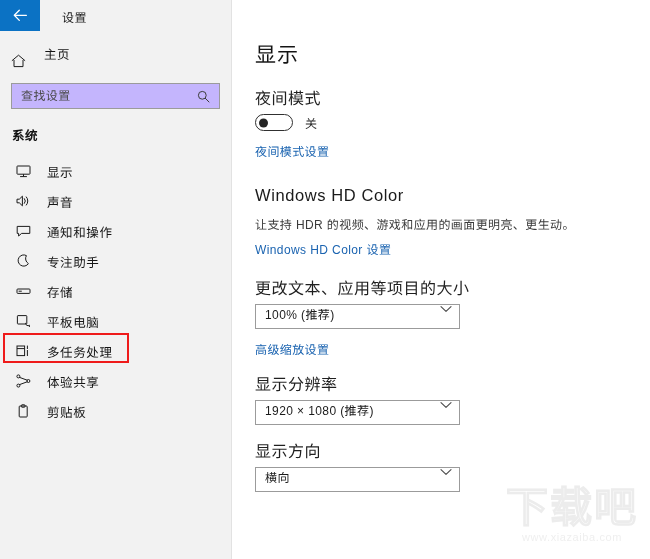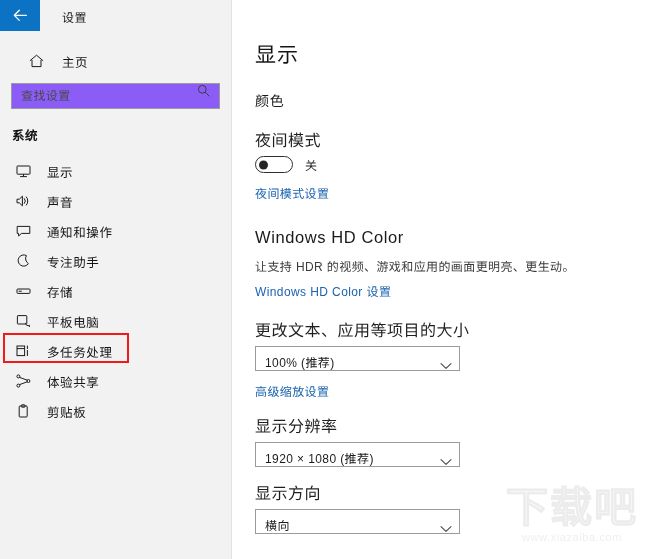--- a/index.html
+++ b/index.html
@@ -56,46 +56,45 @@
     display: flex;
     align-items: center;
     padding-left: 22px;
     font-size: 12px;
     color: #1b1b1b;
     letter-spacing: .5px;
   }
 
   .home-row {
     display: flex;
-    align-items: center;
     height: 34px;
     margin-top: 12px;
-    padding-left: 29px;
+    padding-left: 11px;
     cursor: pointer;
   }
   .home-row .ic {
     width: 22px;
     display: flex;
     align-items: center;
     justify-content: flex-start;
   }
   .home-row .lbl {
     font-size: 12.5px;
     color: #141414;
     margin-left: 11px;
     letter-spacing: .6px;
   }
 
   .search-wrap {
     margin: 5px 11px 0 11px;
     height: 26px;
-    background: #8b5cf6;
+    background: #c4b5fd;
     border: 1px solid #9b9b9b;
     display: flex;
-    align-items: flex-start;
+    align-items: center;
     box-sizing: border-box;
     position: relative;
     cursor: text;
   }
   .search-wrap input {
     flex: 1 1 auto;
     border: 0;
     outline: 0;
     background: transparent;
     font-family: inherit;
@@ -250,21 +249,21 @@
     line-height: 1.4;
   }
   .desc + .link { margin-top: 6px; }
 
   .combo {
     width: 205px;
     height: 25px;
     border: 1px solid #9b9b9b;
     background: #ffffff;
     display: flex;
-    align-items: flex-end;
+    align-items: flex-start;
     justify-content: space-between;
     box-sizing: border-box;
     cursor: pointer;
     padding: 0 7px 0 9px;
   }
   .combo .val {
     font-size: 12px;
     color: #1b1b1b;
     letter-spacing: .4px;
     white-space: nowrap;
@@ -445,21 +444,20 @@
 
     </ul>
 
     <div class="highlight-box"></div>
   </div>
 
   <div class="content">
 
     <h1 class="page-title">显示</h1>
 
-    <h2 class="grp-title">颜色</h2>
 
     <div class="field-label">夜间模式</div>
 
     <div class="toggle-row">
       <div class="toggle">
         <span class="knob"></span>
       </div>
       <span class="toggle-state">关</span>
     </div>
 

